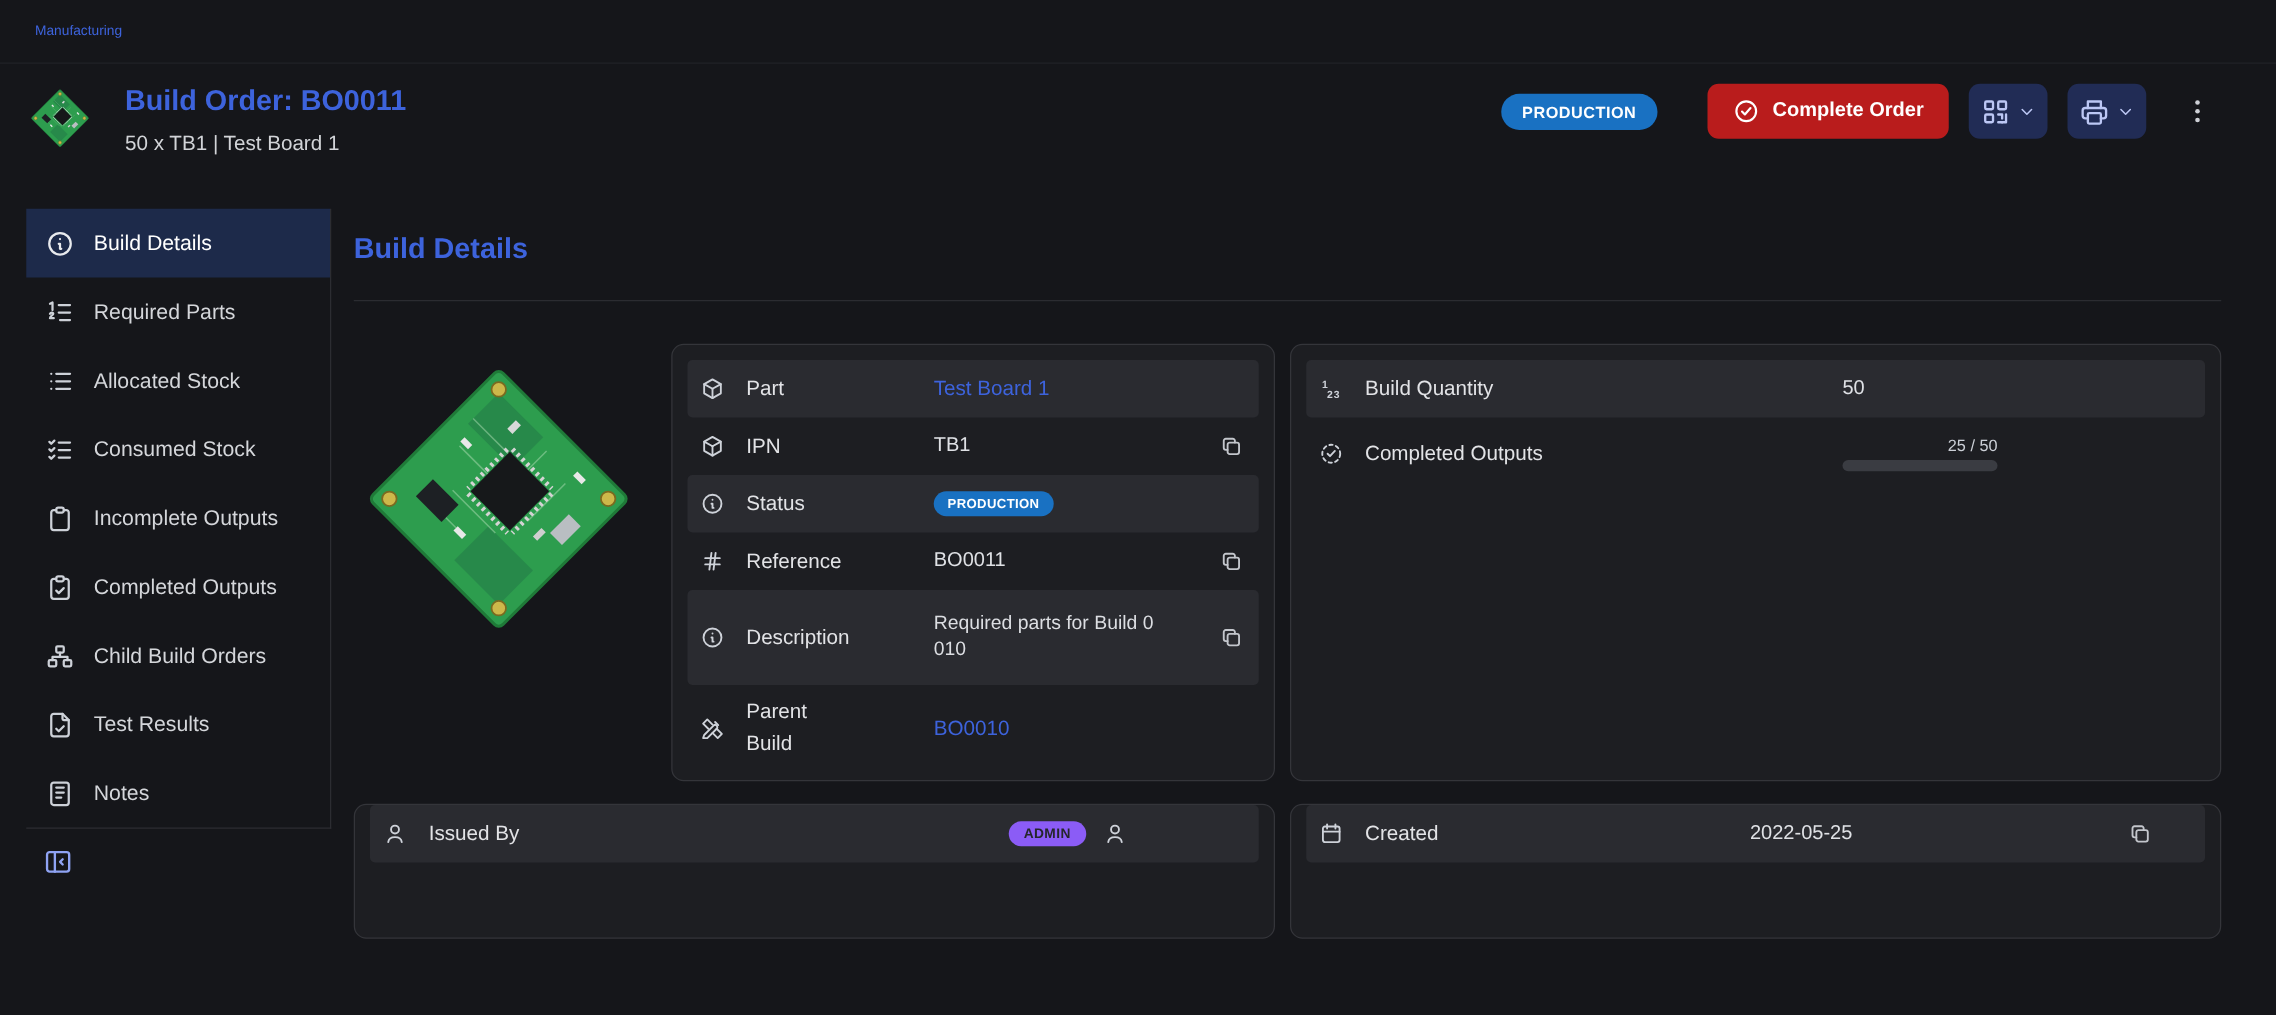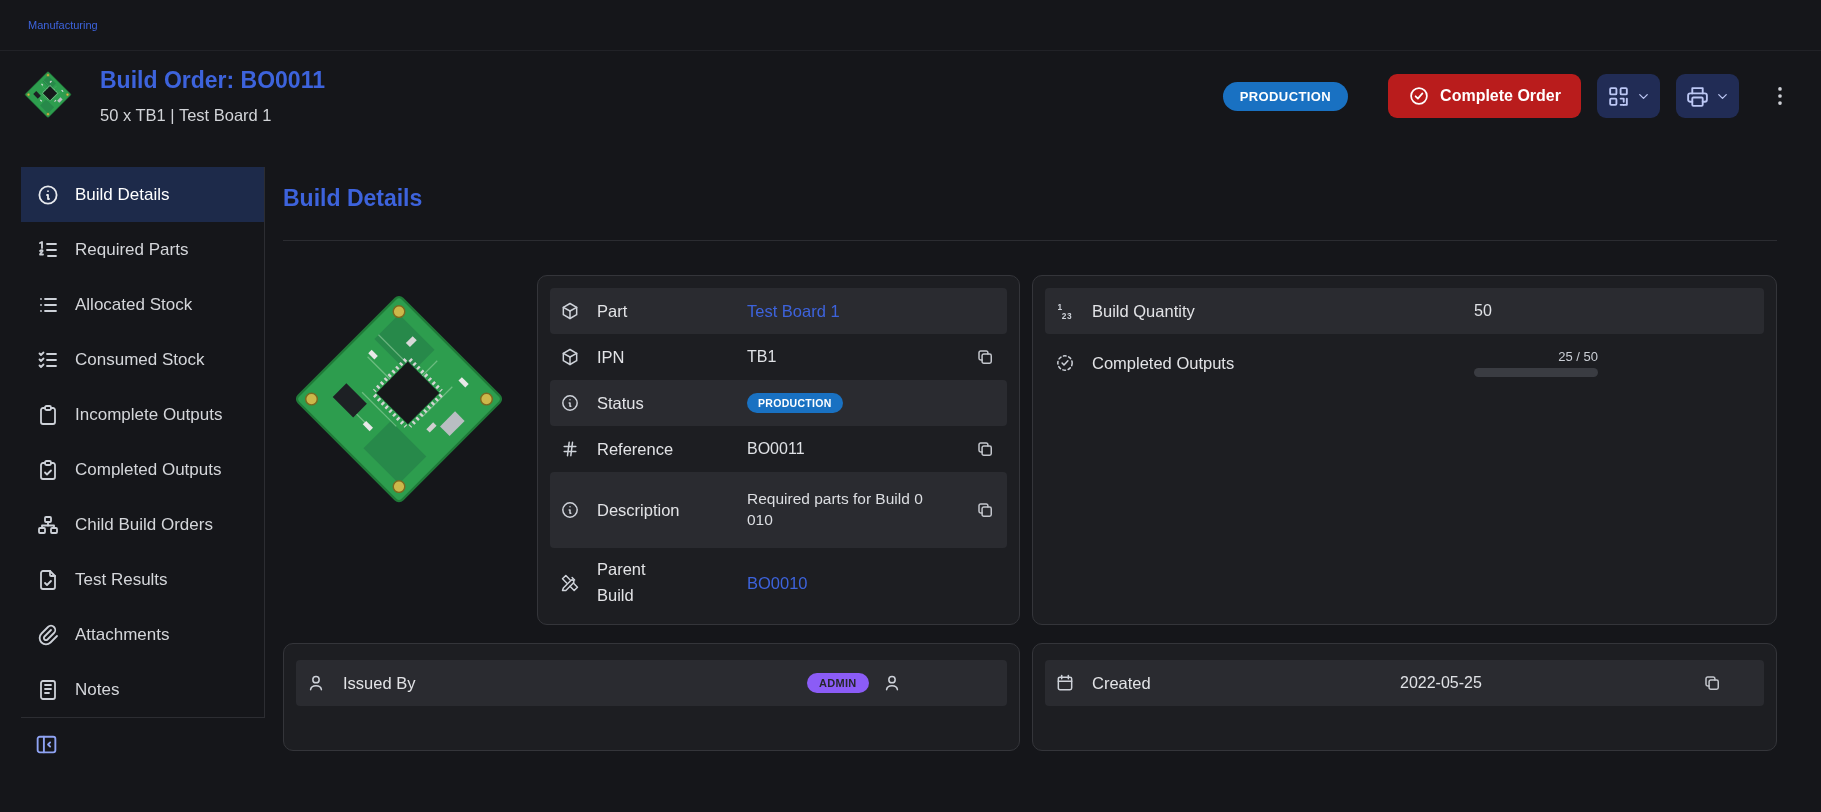--- a/index.html
+++ b/index.html
@@ -6,21 +6,21 @@
   body{
     width:1821px;height:812px;overflow:hidden;position:relative;
     background:#15161a;color:#e4e5e8;
     font-family:"Liberation Sans",sans-serif;
   }
   svg.ic{display:block}
   
   .breadcrumb-bar{height:50px;display:flex;align-items:center;padding:0 28px;border-bottom:1px solid #212227}
   .crumb{color:#3d63dc;font-size:11px;text-decoration:none;cursor:pointer}
   
-  .page-header{display:flex;align-items:center;justify-content:space-between;padding:16px 24px 18px 22px}
+  .page-header{display:flex;align-items:flex-start;justify-content:space-between;padding:16px 46px 18px 22px}
   .header-left{display:flex;align-items:flex-start;gap:26px}
   .thumb svg{width:52px;height:56px}
   .title-block h1{margin:0;font-size:23px;font-weight:700;color:#3d63dc}
   .subtitle{margin-top:12px;font-size:16.5px;color:#d2d4d8}
   .header-right{display:flex;align-items:center;gap:16px}
   .badge-production{background:#1971c2;color:#fff;font-weight:700;font-size:13px;letter-spacing:.4px;padding:7px 17px;border-radius:16px}
   .btn-complete{display:flex;align-items:center;gap:10px;background:#b91c1c;color:#fff;border:none;border-radius:9px;height:44px;padding:0 20px;font-size:16px;font-weight:700;font-family:inherit;cursor:pointer;margin-left:24px}
   .btn-complete .ic{width:22px;height:22px}
   .btn-icon{display:flex;align-items:center;gap:5px;background:#212c55;border:none;border-radius:9px;height:44px;padding:0 9px;color:#bcc7f4;cursor:pointer}
   .btn-icon .big{width:25px;height:25px}
@@ -38,21 +38,21 @@
   .side-item.active .sic{color:#e8eaee}
   .collapse-btn{background:none;border:none;color:#8fa3f3;padding:14px 13px;cursor:pointer}
   .collapse-btn .ic{width:25px;height:25px}
   
   .content{flex:1;margin-left:18px;padding-right:44px}
   .content h2{margin:18px 0 0;font-size:23px;font-weight:700;color:#3d63dc}
   .divider{border:none;border-top:1px solid #2b2c31;margin:28px 0 0}
   .grid{display:grid;grid-template-columns:737px 1fr;gap:18px 12px;margin-top:34px}
   .card{background:#1d1e22;border:1px solid #34353a;border-radius:10px;box-sizing:border-box}
   .top-card{height:350px;padding:12px}
-  .bottom-card{height:108px;padding:16px 12px}
+  .bottom-card{height:108px;padding:0 12px}
   .left-top{display:flex;gap:22px}
   .pcb-image{width:232px;flex:0 0 232px;cursor:pointer}
   .pcb-image svg{width:232px;height:252px}
   .details-card{flex:1}
   
   .drow{display:flex;align-items:center;min-height:46px;padding:0 10px;border-radius:4px}
   .stripe{background:#2a2b30}
   .ric{flex:0 0 37px;color:#ced2d9;display:flex;align-items:center}
   .ric .ic{width:20px;height:20px}
   .rlabel{flex:0 0 150px;font-size:16.5px;color:#e2e3e6}
@@ -420,28 +420,20 @@
           <span class="sic">
               <svg class="ic">
                 <use href="#i-filecheck"></use>
               </svg>
             </span>
           <span>Test Results</span>
         </div>
         <div class="side-item">
           <span class="sic">
               <svg class="ic">
-                <use href="#i-paperclip"></use>
-              </svg>
-            </span>
-          <span>Attachments</span>
-        </div>
-        <div class="side-item">
-          <span class="sic">
-              <svg class="ic">
                 <use href="#i-notes"></use>
               </svg>
             </span>
           <span>Notes</span>
         </div>
       </div>
       <button class="collapse-btn">
         <span><svg class="ic">
               <use href="#i-collapse"></use>
             </svg></span>

